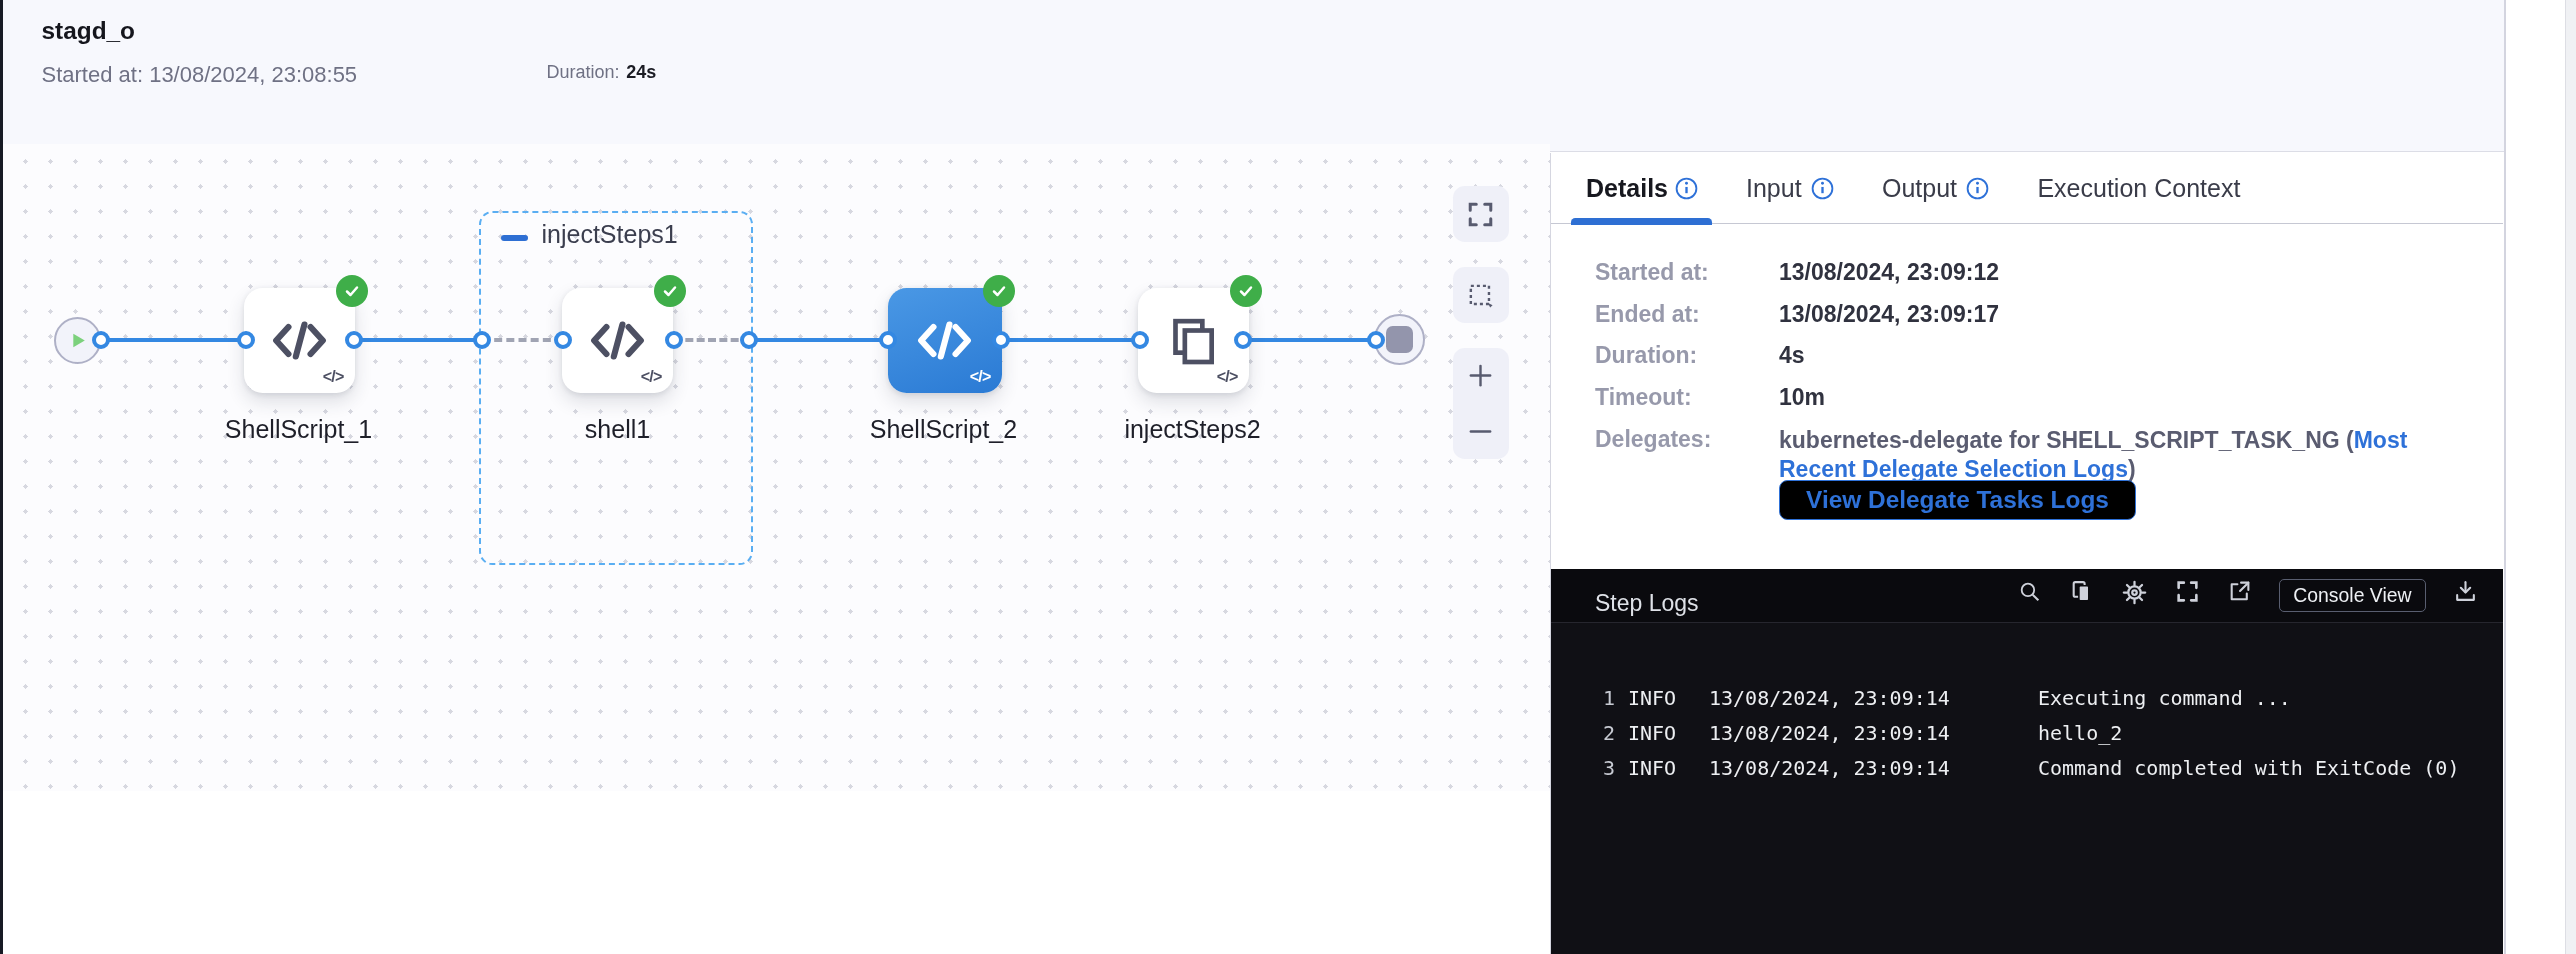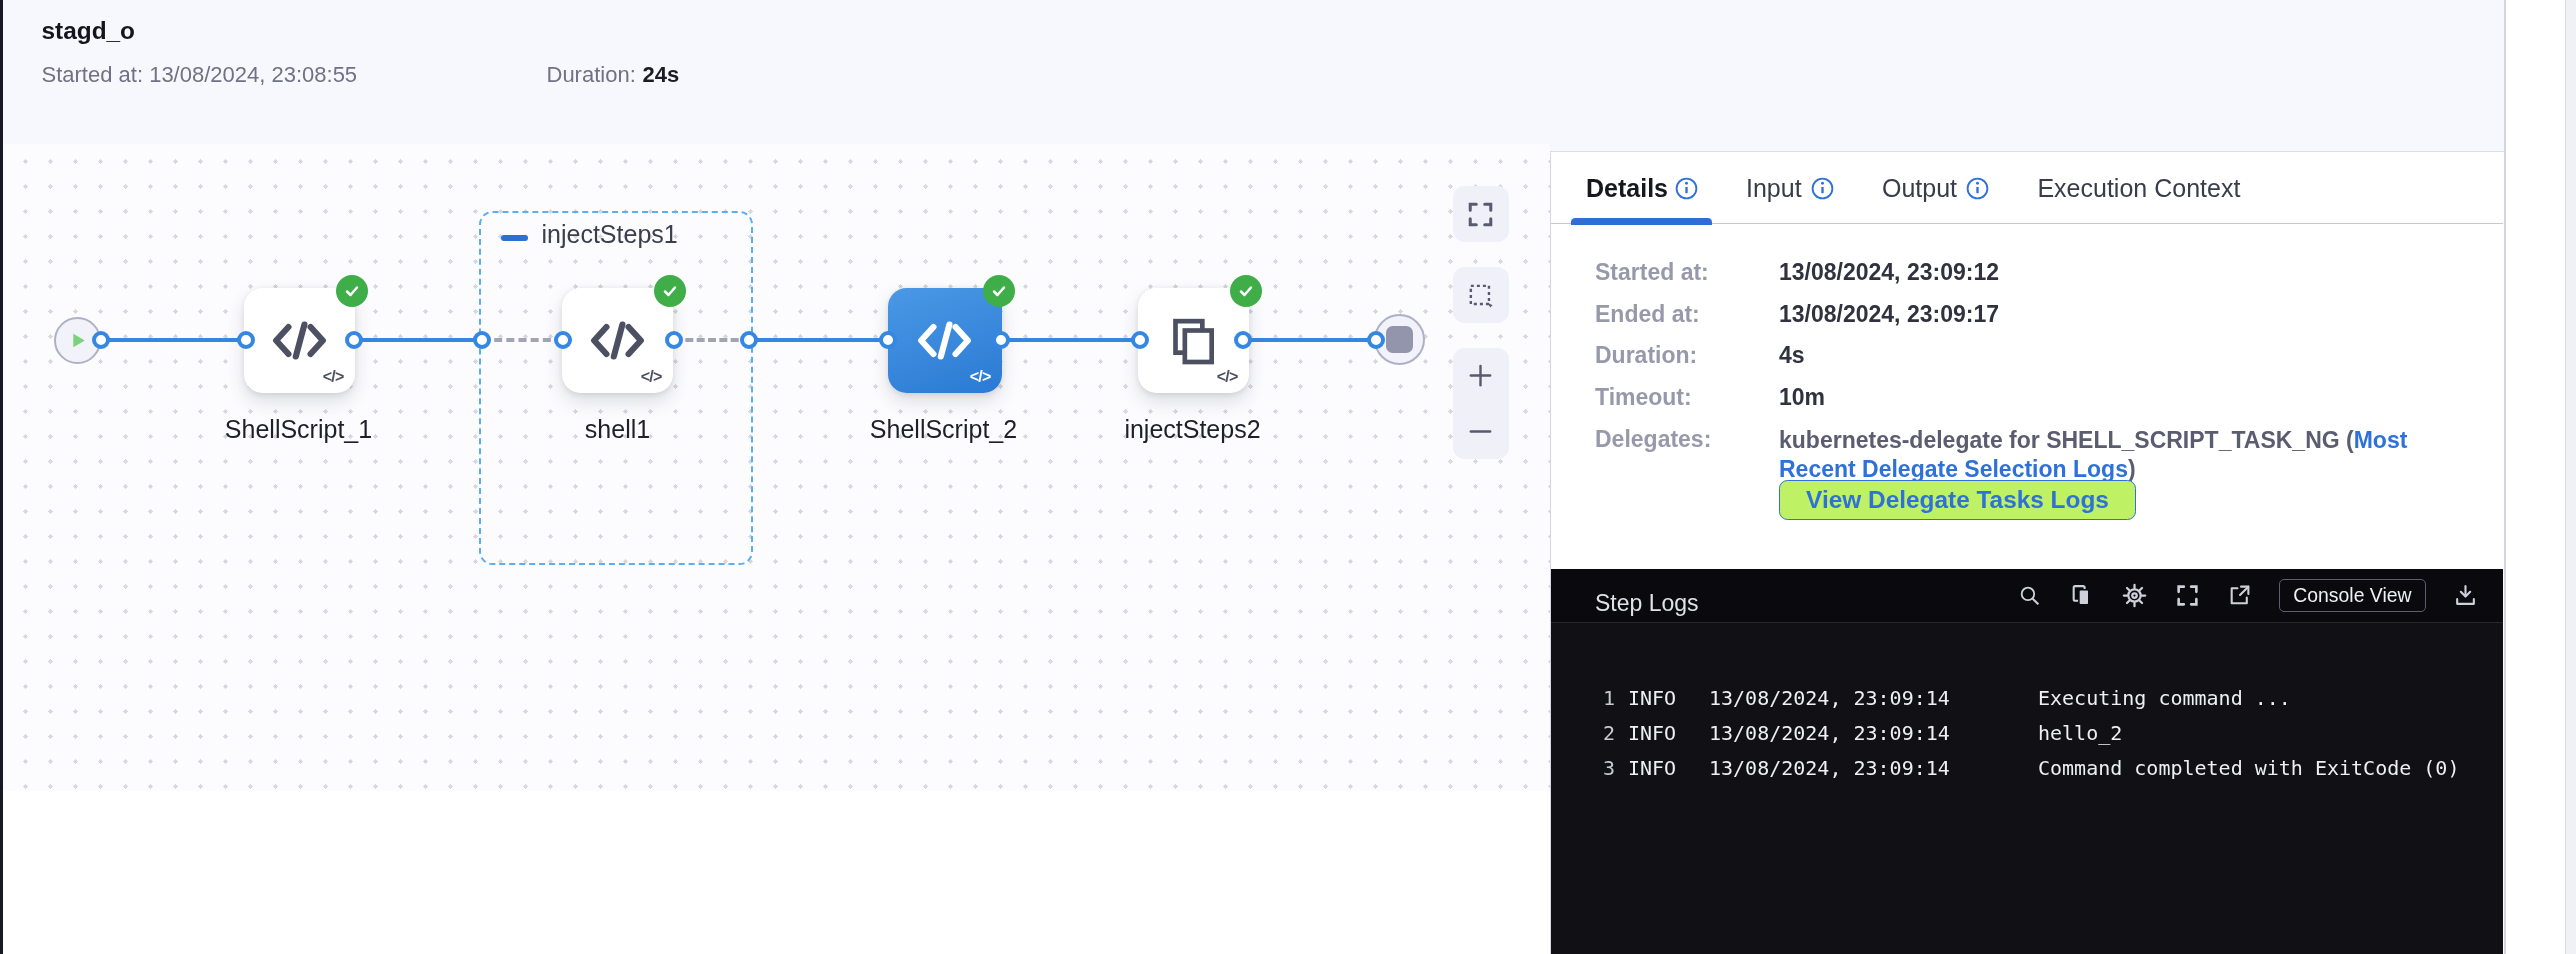--- a/index.html
+++ b/index.html
@@ -6,21 +6,21 @@
   #app{position:relative;width:2576px;height:955px;overflow:hidden;background:#ffffff;}
   .abs{position:absolute;text-decoration:underline;}
 
   
   .left-edge{left:0;top:0;width:2.5px;height:955px;background:#171a24;}
 
   
   .header{left:2.5px;top:0;width:2501px;height:152px;background:#f7f8fd;border-bottom:1.7px solid #dcdde6;box-sizing:border-box;}
   .hdr-title{position:absolute;left:39px;top:17px;font-size:24.4px;font-weight:700;color:#15161d;}
   .hdr-sub{position:absolute;left:39px;top:62px;font-size:22px;color:#6f7184;}
-  .hdr-dur{position:absolute;left:544px;top:62px;font-size:22px;color:#6f7184;}
+  .hdr-dur{position:absolute;left:544px;top:62px;font-size:18px;color:#6f7184;}
   .hdr-dur b{color:#1b1c24;font-weight:700;margin-left:6.7px;}
 
   
   .canvas{left:2.5px;top:144px;width:1547px;height:647px;background-color:#fcfcfe;
     background-image:radial-gradient(#d7d8e0 2px, transparent 2.2px);
     background-size:25px 25px;background-position:10px 5px;overflow:hidden;}
   .edge{position:absolute;top:194px;height:4.2px;background:#3488e2;border-radius:2.5px;}
   .edge-dash{position:absolute;top:194px;height:0;border-top:4.2px dashed #a0a4b3;}
   .port{position:absolute;top:187px;width:10px;height:10px;background:#fff;border:4.2px solid #3488e2;border-radius:50%;}
   .terminal{position:absolute;border-radius:50%;background:#f2f3fa;border:2.5px solid #aeb0c6;box-sizing:border-box;display:flex;align-items:center;justify-content:center;}
@@ -44,27 +44,27 @@
   .tabs{position:absolute;left:0;top:0;width:100%;height:71px;border-bottom:1.7px solid #c6c8d3;box-sizing:border-box;display:flex;align-items:center;padding-left:35px;gap:47px;}
   .tab{display:flex;align-items:center;gap:8.4px;font-size:25px;color:#3a3c49;cursor:pointer;}
   .tab.active{font-weight:700;color:#17181f;gap:6px;}
   .tab-underline{position:absolute;left:20px;bottom:-1.7px;width:141px;height:6.7px;background:#2e6fd3;border-radius:4.2px 4.2px 0 0;}
   .info-i{color:#2e71d8;display:inline-flex;}
 
   .drow-label{position:absolute;left:44px;font-size:23px;font-weight:700;color:#9799ab;}
   .drow-value{position:absolute;left:228px;font-size:23px;font-weight:700;color:#30323f;}
   .delegates-val{width:657px;line-height:29px;color:#5a5c70;}
   .delegates-val .lnk{color:#2e71d8;cursor:pointer;}
-  .dl-btn{position:absolute;left:228px;top:327px;width:357px;height:40px;background:#bef264;border:1.7px solid #2e71d8;border-radius:8.4px;color:#2e71d8;font-size:24.4px;font-weight:700;display:flex;align-items:center;justify-content:center;cursor:pointer;box-sizing:border-box;font-family:"Liberation Sans",sans-serif;}
+  .dl-btn{position:absolute;left:228px;top:327px;width:357px;height:40px;background:#000000;border:1.7px solid #2e71d8;border-radius:8.4px;color:#2e71d8;font-size:24.4px;font-weight:700;display:flex;align-items:center;justify-content:center;cursor:pointer;box-sizing:border-box;font-family:"Liberation Sans",sans-serif;}
 
   
   .logs{position:absolute;left:0;top:416px;width:952px;height:386px;background:#101015;}
   .logs-header{position:absolute;left:0;top:0;width:100%;height:54px;background:#0a0a0e;border-bottom:1.7px solid #26262e;box-sizing:border-box;display:flex;align-items:center;padding:0 25px 0 44px;}
   .logs-title{font-size:23px;color:#dfe2e8;margin-top:15px;}
-  .logs-tools{margin-left:auto;display:flex;align-items:center;gap:27px;color:#ced1da;}
+  .logs-tools{margin-left:auto;display:flex;align-items:flex-start;gap:27px;color:#ced1da;}
   .tool{display:flex;align-items:center;justify-content:center;cursor:pointer;}
   .console-btn{border:1.7px solid #595e70;border-radius:5px;padding:4.2px 13.5px;font-size:19.4px;color:#eef0f4;cursor:pointer;}
   .log-body{position:absolute;left:0;top:56px;right:0;bottom:0;padding-top:61px;font-family:"DejaVu Sans Mono",monospace;font-size:20px;color:#edeff2;}
   .log-row{position:relative;height:35px;}
   .log-num{position:absolute;left:44px;width:20px;text-align:right;color:#c7cad2;}
   .log-level{position:absolute;left:77px;}
   .log-time{position:absolute;left:158px;}
   .log-msg{position:absolute;left:487px;}
 
   

